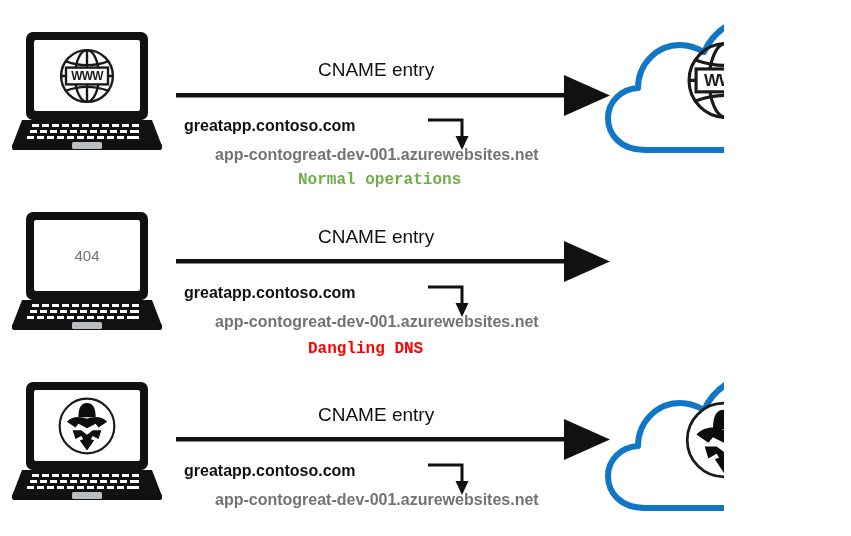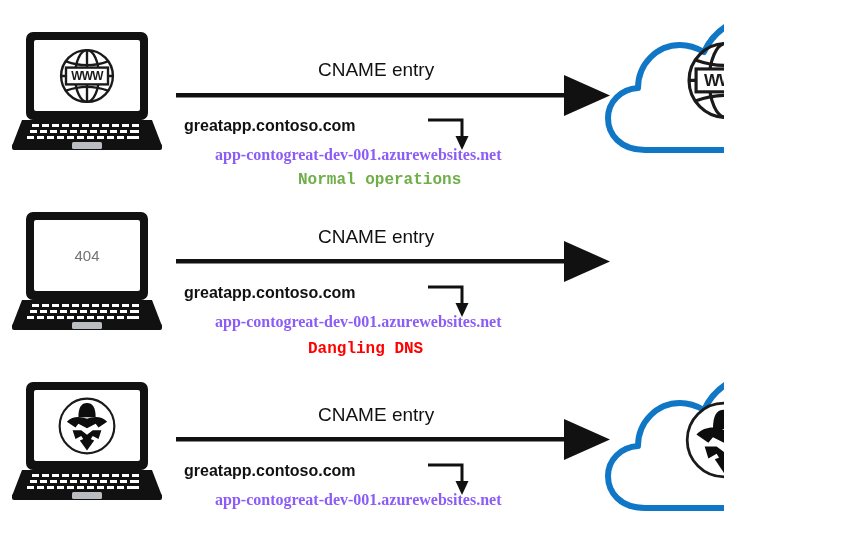--- a/index.html
+++ b/index.html
@@ -58,24 +58,24 @@
   .dns-a{
     position:absolute;
     font-family:"Liberation Sans", sans-serif;
     font-weight:bold;
     font-size:16px;
     color:#111111;
     white-space:nowrap;
   }
   .dns-b{
     position:absolute;
-    font-family:Liberation Serif, serif;
+    font-family:Liberation Sans, sans-serif;
     font-weight:bold;
     font-size:16px;
-    color:#8b5cf6;
+    color:#737373;
     white-space:nowrap;
   }
   .status{
     position:absolute;
     font-family:Liberation Mono, monospace;
     font-weight:bold;
     font-size:16px;
     white-space:nowrap;
   }
   .deprov{

